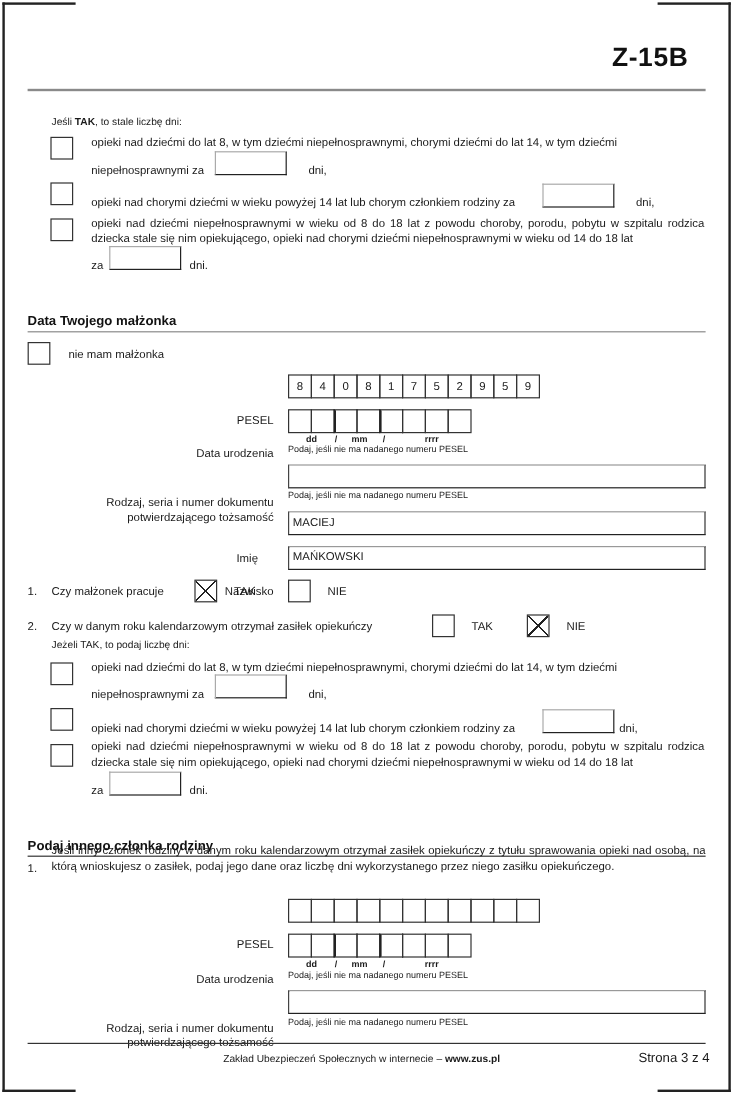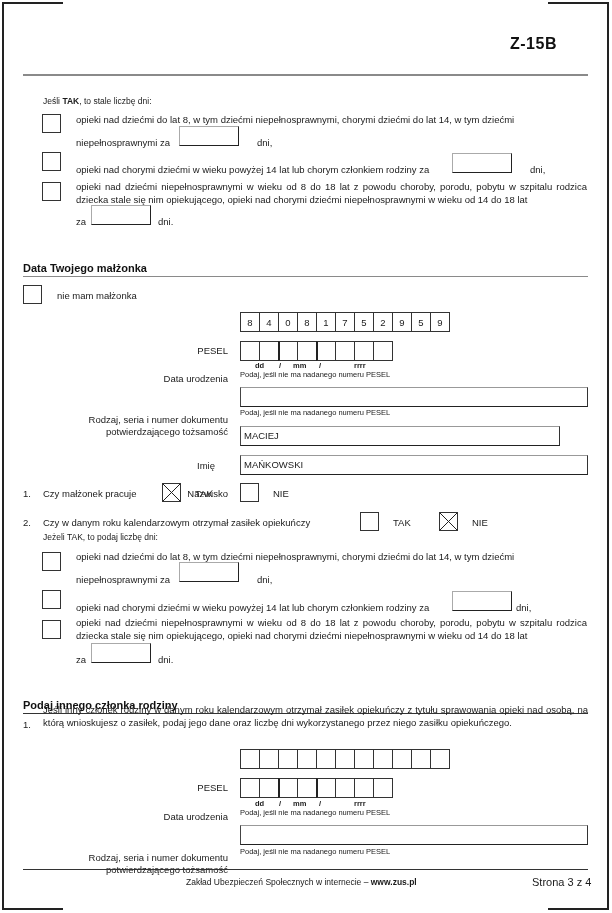--- a/index.html
+++ b/index.html
@@ -3,21 +3,21 @@
 <meta charset="utf-8">
 <style>
   html, body { margin:0; padding:0; background:#ffffff; }
   body { width:612px; height:913px; position:relative; overflow:hidden;
          font-family:"Liberation Sans", sans-serif; color:#1a1a1a; }
   .abs { position:absolute; }
   .frame-v { position:absolute; width:2px; background:#222; }
   .frame-h { position:absolute; height:2px; background:#222; }
   .rule-grey { position:absolute; height:2px; background:#8a8a8a; }
   .rule-dark { position:absolute; height:1px; background:#333; }
-  .title { font-weight:bold; font-size:16px; color:#111; letter-spacing:0.5px; }
+  .title { font-weight:bold; font-size:22px; color:#111; letter-spacing:0.5px; }
   .small { font-size:8.5px; }
   .txt { font-size:9.5px; line-height:12px; }
   .txt-j { font-size:9.5px; line-height:12.5px; text-align:justify; text-align-last:left; }
   .h2 { font-weight:bold; font-size:11px; color:#111; }
   .cb { position:absolute; width:19px; height:19px; border:1px solid #333; background:#fff; box-sizing:border-box; }
   .cb.x { background:
       linear-gradient(to top right, transparent calc(50% - 0.6px), #222 calc(50% - 0.6px), #222 calc(50% + 0.6px), transparent calc(50% + 0.6px)),
       linear-gradient(to bottom right, transparent calc(50% - 0.6px), #222 calc(50% - 0.6px), #222 calc(50% + 0.6px), transparent calc(50% + 0.6px)),
       #fff; }
   .numbox { position:absolute; height:20px; box-sizing:border-box;
@@ -113,21 +113,21 @@
 <div class="hint" style="left:240px;top:370px;">Podaj, jeśli nie ma nadanego numeru PESEL</div>
 
 <div class="lbl-r" style="left:60px;width:168px;top:386px;">
   <div>Rodzaj, seria i numer dokumentu</div>
   <div>potwierdzającego tożsamość</div>
 </div>
 <div class="field" style="left:240px;top:387px;width:348px;"></div>
 <div class="hint" style="left:240px;top:408px;">Podaj, jeśli nie ma nadanego numeru PESEL</div>
 
 <div class="lbl-r" style="left:87px;width:128px;top:432px;">Imię</div>
-<div class="field" style="left:240px;top:426px;width:320px;">MACIEJ</div>
+<div class="field" style="left:240px;top:426px;width:348px;">MACIEJ</div>
 
 <div class="lbl-r" style="left:100px;width:128px;top:460px;">Nazwisko</div>
 <div class="field" style="left:240px;top:455px;width:348px;">MAŃKOWSKI</div>
 
 <div class="abs txt" style="left:23px;top:488px;">1.</div>
 <div class="abs txt" style="left:43px;top:488px;">Czy małżonek pracuje</div>
 <div class="cb x" style="left:162px;top:483px;"></div>
 <div class="abs txt" style="left:195px;top:488px;">TAK</div>
 <div class="cb" style="left:240px;top:483px;"></div>
 <div class="abs txt" style="left:273px;top:488px;">NIE</div>

